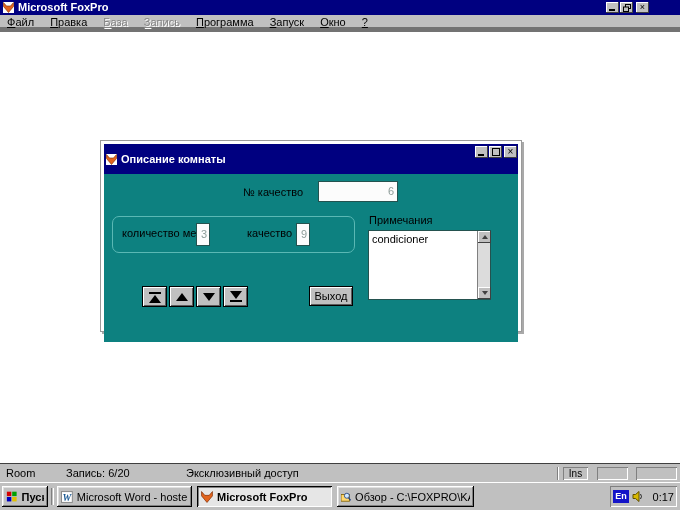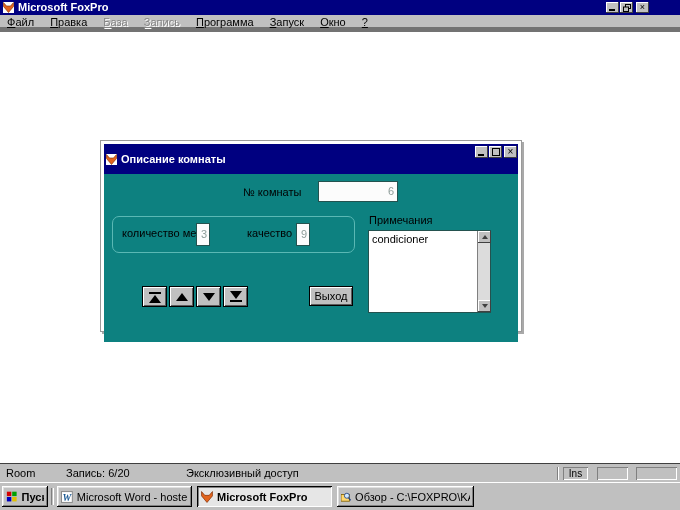--- a/index.html
+++ b/index.html
@@ -34,21 +34,21 @@
   .dialog { position:absolute; left:100px; top:140px; width:422px; height:192px; background:#fff; border:1px solid #9a9a9a; padding:3px; box-shadow:2px 2px 0 rgba(64,64,64,0.45); }
   .dlg-titlebar { height:30px; background:#000080; display:flex; align-items:center; position:relative; }
   .dlg-titlebar .ttl { color:#fff; font-weight:bold; margin-left:4px; }
   .dlg-btns { position:absolute; right:1px; top:2px; display:flex; }
   .dlg-btn { width:13px; height:12px; margin-left:1px; position:relative; display:flex; align-items:center; justify-content:center; font-size:10px; line-height:10px; }
   .dlg-body { position:relative; height:168px; background:#0d8180; }
   .lbl { position:absolute; color:#000; white-space:nowrap; }
   .field { position:absolute; background:#fcfcfc; border:1px solid #24524f; color:#8d9c99; text-align:right; padding:0 3px; line-height:19px; }
   .groupbox { position:absolute; left:8px; top:42px; width:243px; height:37px; border:1px solid #5ab8b4; border-radius:7px; }
   .smallfield { position:absolute; width:14px; height:23px; background:#fcfcfc; border:1px solid #24524f; color:#8d9c99; text-align:right; padding:1px 2px; line-height:19px; }
-  .memo { position:absolute; left:264px; top:56px; width:123px; height:83px; background:#fff; border:1px solid #24524f; }
+  .memo { position:absolute; left:264px; top:56px; width:123px; height:70px; background:#fff; border:1px solid #24524f; }
   .memo-text { position:absolute; left:3px; top:2px; right:16px; color:#000; }
   .memo-scroll { position:absolute; right:0; top:0; bottom:0; width:13px; background:#dcdcdc; border-left:1px solid #808080; }
   .scroll-btn { position:absolute; left:0; width:13px; height:12px; display:flex; align-items:center; justify-content:center; }
   .tri-up-sm { width:0; height:0; border-left:3px solid transparent; border-right:3px solid transparent; border-bottom:4px solid #404040; }
   .tri-down-sm { width:0; height:0; border-left:3px solid transparent; border-right:3px solid transparent; border-top:4px solid #404040; }
   .navbtn { position:absolute; top:112px; width:25px; height:21px; border:1px solid #000; background:#c0c0c0; box-shadow: inset 1px 1px 0 #fff, inset -1px -1px 0 #5c5c5c; display:flex; flex-direction:column; align-items:center; justify-content:center; }
   .tri-up { width:0; height:0; border-left:6px solid transparent; border-right:6px solid transparent; border-bottom:8px solid #000; }
   .tri-down { width:0; height:0; border-left:6px solid transparent; border-right:6px solid transparent; border-top:8px solid #000; }
   .hbar { width:12px; height:2px; background:#000; margin:1px 0; }
   .exitbtn { position:absolute; left:205px; top:112px; width:44px; height:20px; border:1px solid #000; background:#c0c0c0; box-shadow: inset 1px 1px 0 #fff, inset -1px -1px 0 #5c5c5c; font-weight:normal; text-align:center; line-height:18px; }
@@ -128,21 +128,21 @@
             <svg width="8" height="8" viewBox="0 0 8 8">
               <rect x="0.5" y="0.5" width="7" height="7" fill="none" stroke="#000"></rect>
             </svg>
           </span>
         <span class="dlg-btn raised-thin" style="margin-left:2px;">
             <span>×</span>
           </span>
       </span>
     </div>
     <div class="dlg-body">
-      <span class="lbl" style="left:139px; top:12px;">№ комнаты</span>
+      <span class="lbl" style="left:139px; top:12px;">№ качество</span>
       <div class="field" style="left:214px; top:7px; width:80px; height:21px;"><span>6</span></div>
 
       <div class="groupbox">
         <span class="lbl" style="left:9px; top:10px;">количество мест</span>
         <div class="smallfield" style="left:83px; top:6px;"><span>3</span></div>
         <span class="lbl" style="left:134px; top:10px;">качество</span>
         <div class="smallfield" style="left:183px; top:6px;"><span>9</span></div>
       </div>
 
       <span class="lbl" style="left:265px; top:40px;">Примечания</span>
@@ -212,15 +212,23 @@
       <span class="txt">Microsoft FoxPro</span>
     </div>
     <div class="tk-btn raised" style="left:337px; width:137px;">
       <svg width="12" height="12" viewBox="0 0 12 12">
           <rect x="0" y="3" width="10" height="8" fill="#ffd870" stroke="#806000"></rect>
           <circle cx="7" cy="4.5" r="3" fill="#cfe8ff" stroke="#204080"></circle>
           <line x1="9" y1="7" x2="11.5" y2="10" stroke="#204080" stroke-width="1.5"></line>
         </svg>
       <span class="txt">Обзор - C:\FOXPRO\KAD...</span>
     </div>
+    <div class="tray sunken">
+      <span class="en-badge">En</span>
+      <svg style="margin-left:3px;" width="12" height="11" viewBox="0 0 12 11">
+          <polygon points="1,3.5 3.5,3.5 7,0.5 7,10.5 3.5,7.5 1,7.5" fill="#d8b800" stroke="#605000"></polygon>
+          <path d="M8.5 3 q2 2.5 0 5" fill="none" stroke="#000" stroke-width="0.8"></path>
+        </svg>
+      <span class="clock">0:17</span>
+    </div>
   </div>
 
 </div>
 
 </body></html>

